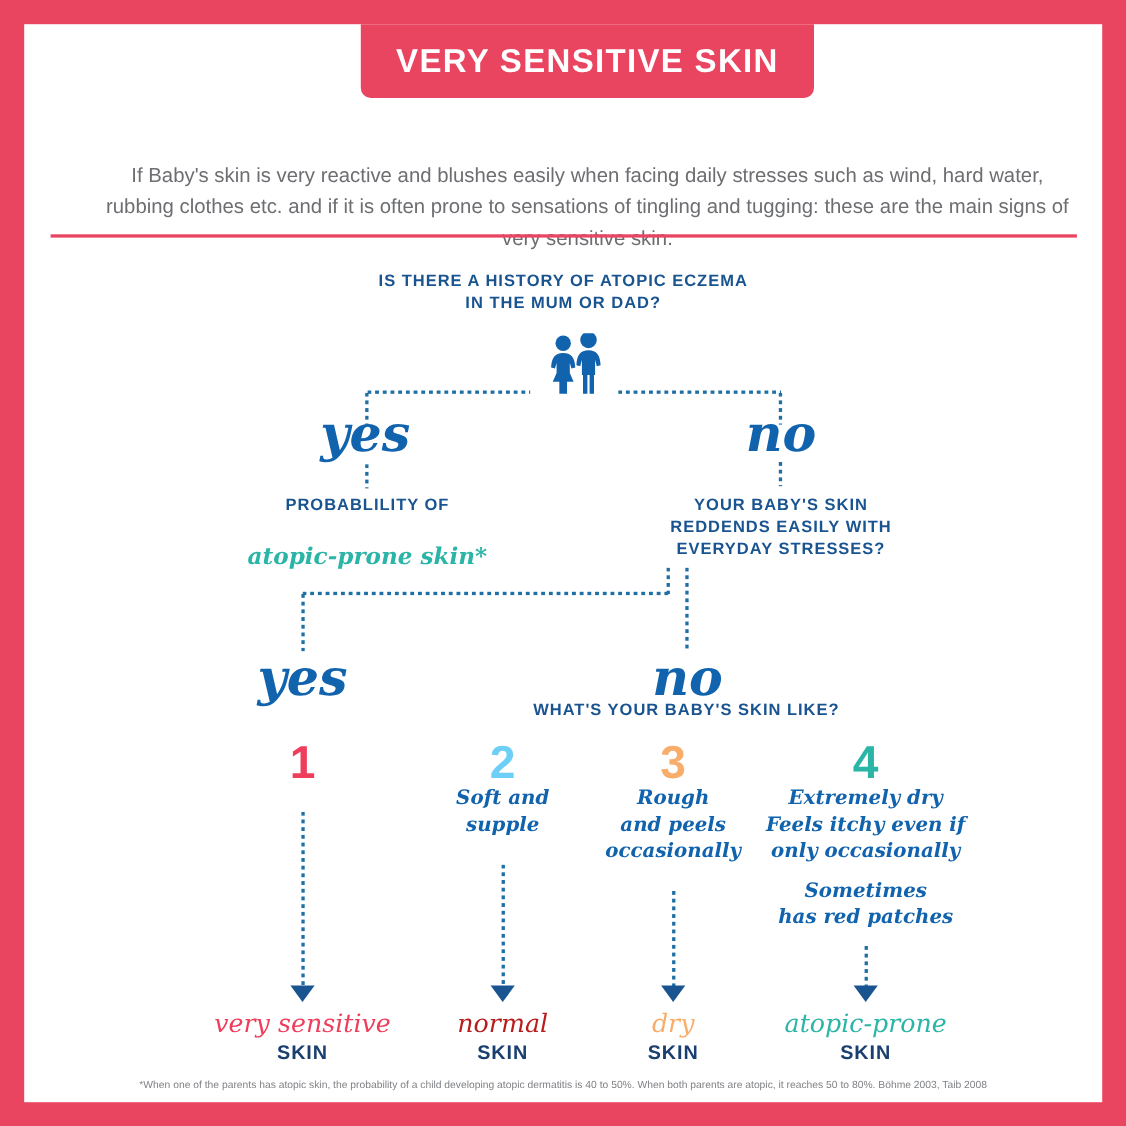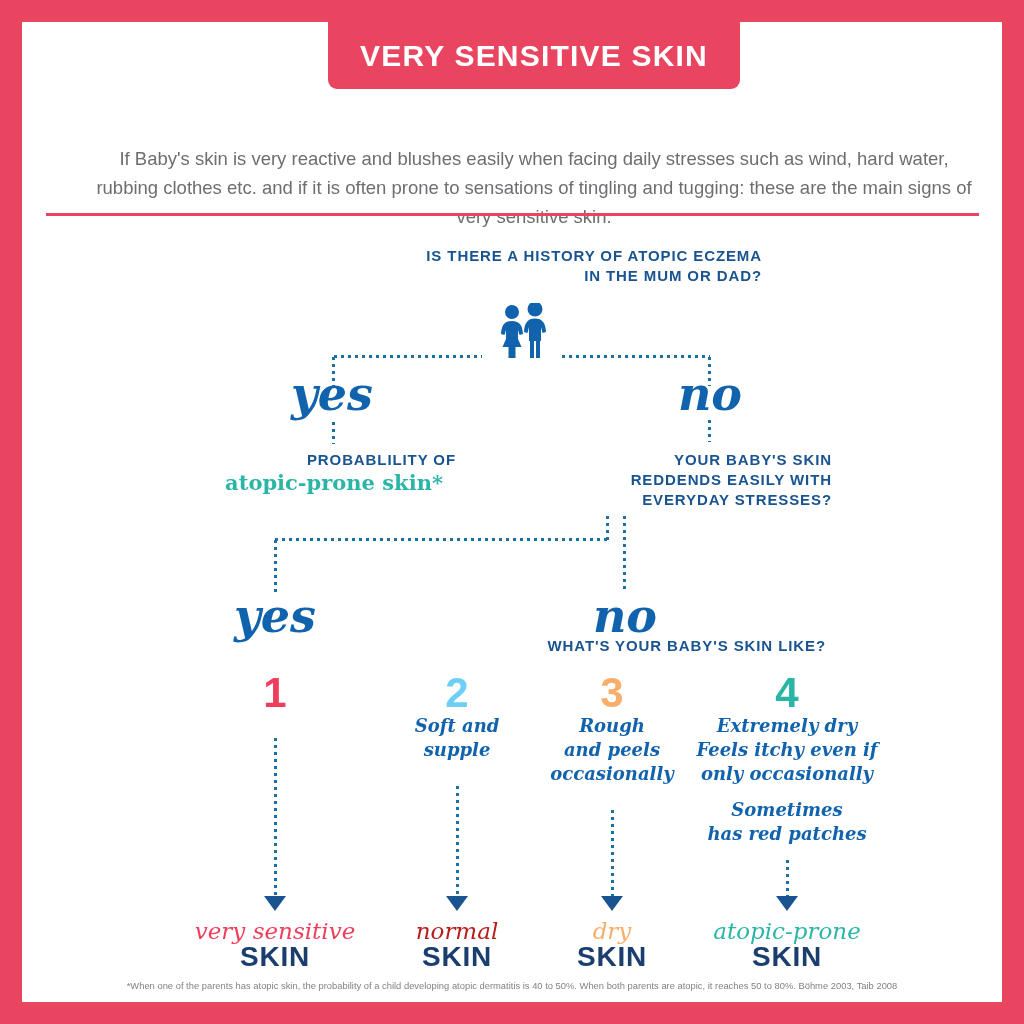--- a/index.html
+++ b/index.html
@@ -77,27 +77,28 @@
   
   .abs { position: absolute; }
   .ctr { text-align: center; }
 
   .q-head {
     color: #1a5490;
     font-size: 15px;
     font-weight: bold;
     letter-spacing: 0.9px;
     line-height: 20px;
-    text-align: right;
   }
 
   .script {
     font-family: "DejaVu Serif", serif;
+    font-style: italic;
     font-weight: bold;
     color: #1163ad;
+    margin-top: 23px;
   }
 
   .yesno {
     font-family: "DejaVu Serif", serif;
     font-style: italic;
     font-weight: bold;
     color: #1163ad;
     font-size: 46px;
     line-height: 48px;
   }
@@ -119,21 +120,21 @@
 
   .result-script {
     font-family: "DejaVu Serif", serif;
     font-style: italic;
     font-weight: normal;
     font-size: 23px;
     line-height: 26px;
   }
   .result-skin {
     color: #1a3f6f;
-    font-size: 28px;
+    font-size: 18px;
     font-weight: bold;
     letter-spacing: 0.8px;
     line-height: 26px;
   }
 
   
   .dot-v {
     position: absolute;
     width: 3px;
     background-image: linear-gradient(to bottom, #1d6fa5 45%, rgba(0,0,0,0) 45%);

